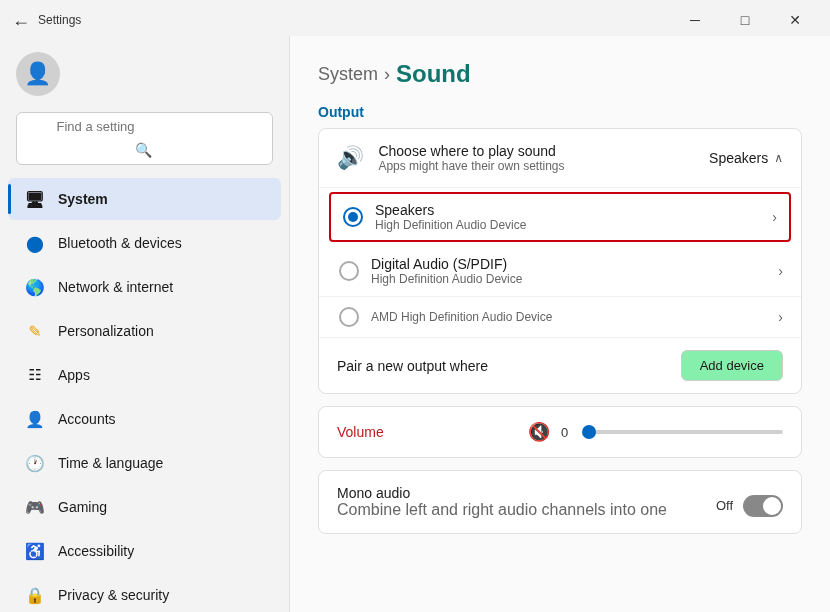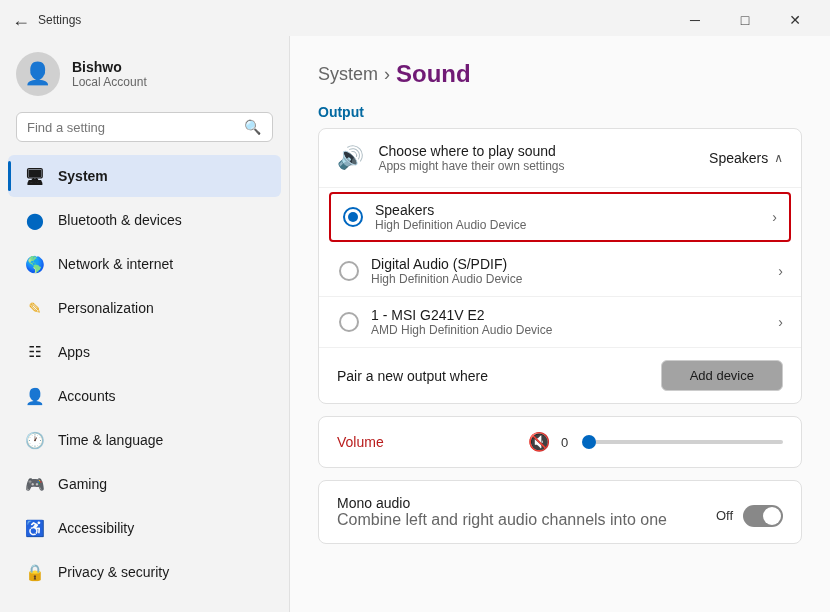--- a/index.html
+++ b/index.html
@@ -90,20 +90,21 @@
     }
     .search-box {
       margin: 4px 16px 12px 16px;
       display: flex;
       align-items: center;
       background: white;
       border: 1px solid #ccc;
       border-radius: 6px;
       padding: 6px 10px;
       gap: 8px;
+      flex-direction: column;
     }
     .search-input {
       border: none;
       outline: none;
       font-size: 13px;
       flex: 1;
       background: transparent;
       color: #333;
     }
     .search-icon-svg {
@@ -156,21 +157,21 @@
       font-size: 18px;
       color: #666;
       margin-bottom: 6px;
       display: flex;
       align-items: center;
       gap: 6px;
     }
     .breadcrumb-current {
       font-size: 24px;
       font-weight: 700;
-      color: #701a75;
+      color: #0f766e;
     }
     .section-title {
       font-size: 14px;
       font-weight: 600;
       color: #0369a1;
       margin: 16px 0 8px 0;
     }
     .card {
       background: white;
       border-radius: 8px;
@@ -267,24 +268,24 @@
       display: flex;
       align-items: center;
       justify-content: space-between;
       padding: 12px 18px;
     }
     .pair-text {
       font-size: 14px;
       color: #1a1a1a;
     }
     .add-device-btn {
-      background: #a3a3a3;
+      background: #86efac;
       border: 1px solid #ccc;
       border-radius: 6px;
-      padding: 7px 28px;
+      padding: 7px 18px;
       font-size: 13px;
       cursor: pointer;
       color: #1a1a1a;
     }
     
     .volume-row {
       display: flex;
       align-items: center;
       justify-content: space-between;
       padding: 14px 18px;
@@ -386,24 +387,20 @@
     <button class="tb-btn">□</button>
     <button class="tb-btn close">✕</button>
   </div>
 </div>
 
 <div class="app-body">
 
   <div class="sidebar">
     <div class="user-section">
       <div class="avatar">👤</div>
-      <div class="user-info">
-        <div class="user-name">Bishwo</div>
-        <div class="user-sub">Local Account</div>
-      </div>
     </div>
     <div class="search-box">
       <input class="search-input" type="text" placeholder="Find a setting" style="">
       <span class="search-icon-svg">🔍</span>
     </div>
 
     <div class="nav-item active">
       <span class="nav-icon">🖥</span>
       <span class="nav-label">System</span>
     </div>
@@ -492,21 +489,20 @@
             <div class="device-sub">High Definition Audio Device</div>
           </div>
         </div>
         <span class="chevron-right">›</span>
       </div>
 
       <div class="device-row">
         <div class="device-row-left">
           <div class="radio-btn"></div>
           <div>
-            <div class="device-name">1 - MSI G241V E2</div>
             <div class="device-sub">AMD High Definition Audio Device</div>
           </div>
         </div>
         <span class="chevron-right">›</span>
       </div>
 
       <div class="pair-row">
         <span class="pair-text">Pair a new output where</span>
         <button class="add-device-btn">Add device</button>
       </div>

